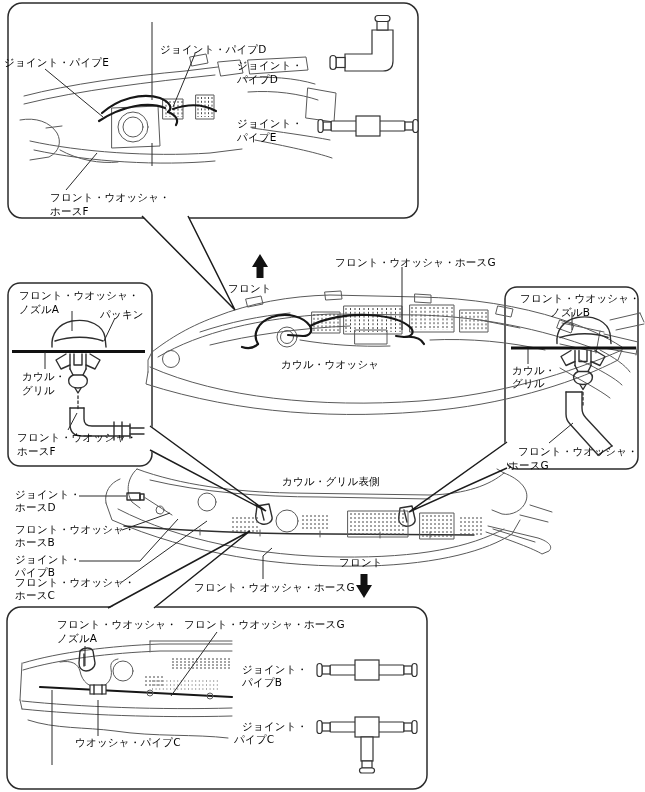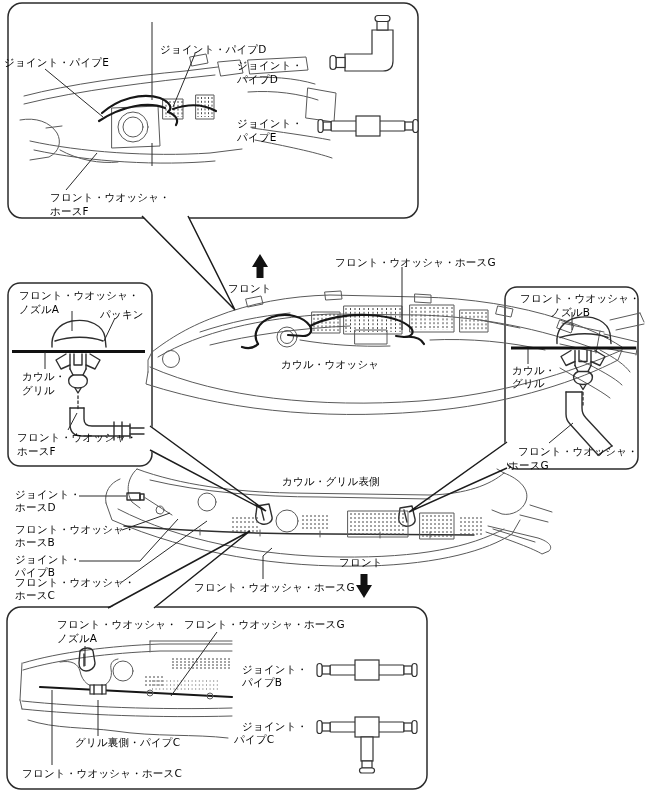--- a/index.html
+++ b/index.html
@@ -299,20 +299,19 @@
 <div class="lbl" style="left:15px;top:553px">ジョイント・</div>
 <div class="lbl" style="left:15px;top:566px">パイプB</div>
 <div class="lbl" style="left:15px;top:576px">フロント・ウオッシャ・</div>
 <div class="lbl" style="left:15px;top:589px">ホースC</div>
 <div class="lbl" style="left:194px;top:581px">フロント・ウオッシャ・ホースG</div>
 <div class="lbl" style="left:339px;top:556px">フロント</div>
 
 <div class="lbl" style="left:57px;top:618px">フロント・ウオッシャ・</div>
 <div class="lbl" style="left:57px;top:632px">ノズルA</div>
 <div class="lbl" style="left:184px;top:618px">フロント・ウオッシャ・ホースG</div>
-<div class="lbl" style="left:75px;top:736px">グリル裏側・パイプC</div>
-<div class="lbl" style="left:22px;top:767px">フロント・ウオッシャ・ホースC</div>
+<div class="lbl" style="left:75px;top:736px">ウオッシャ・パイプC</div>
 <div class="lbl" style="left:242px;top:663px">ジョイント・</div>
 <div class="lbl" style="left:242px;top:676px">パイプB</div>
 <div class="lbl" style="left:242px;top:720px">ジョイント・</div>
 <div class="lbl" style="left:234px;top:733px">パイプC</div>
 
 </div>
 
 </body></html>

